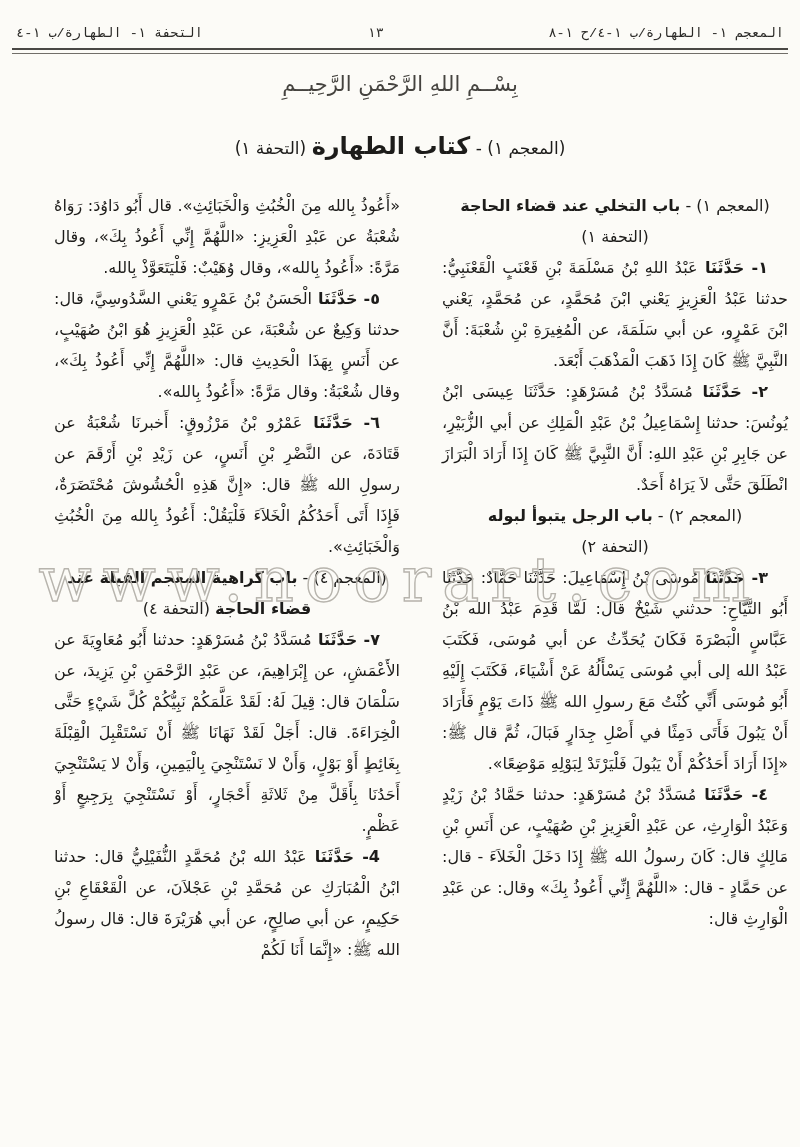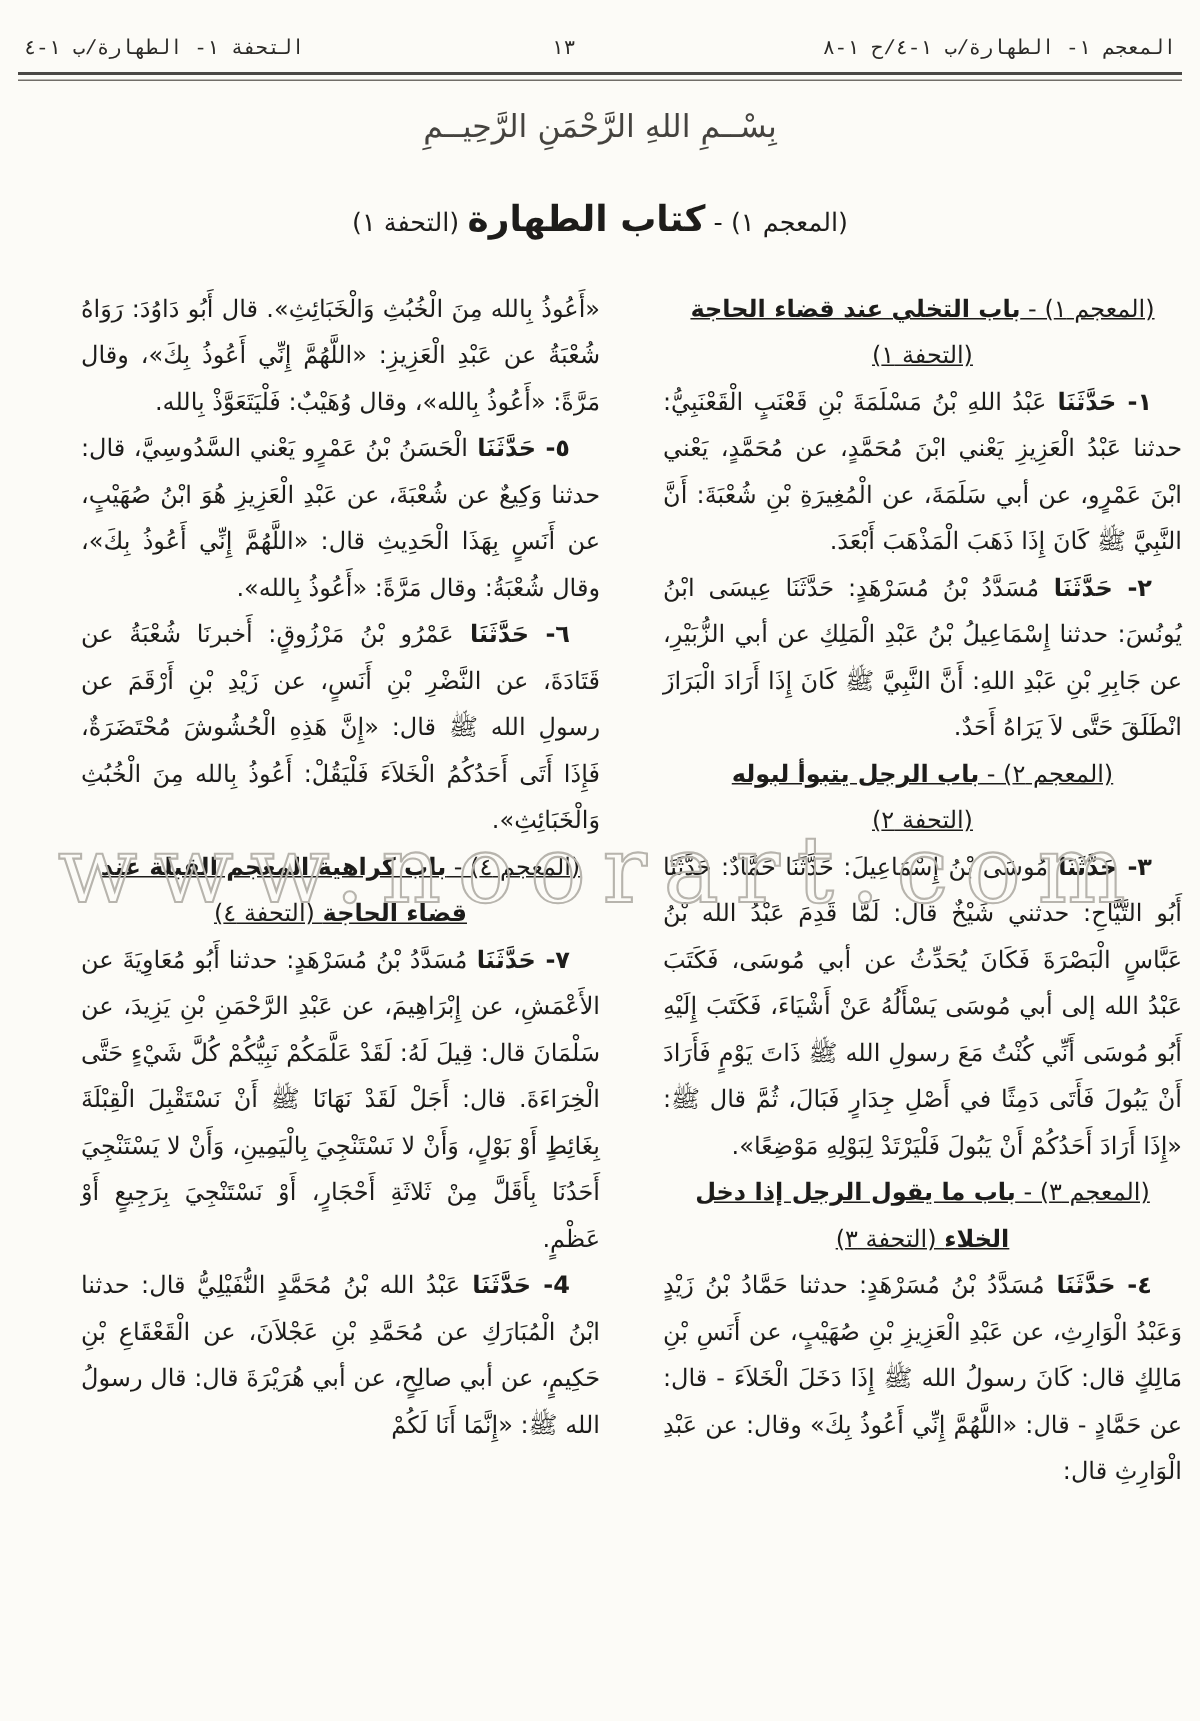--- a/index.html
+++ b/index.html
@@ -26,21 +26,21 @@
     letter-spacing:11px;white-space:nowrap;direction:ltr;
     color:transparent;-webkit-text-stroke:1.4px #b7b4ad;
     pointer-events:none;}
   
   .cols{position:relative;z-index:1;margin-top:30px;display:flex;
     justify-content:space-between;direction:rtl;}
   .col{width:374px;font-size:16px;line-height:31px;text-align:justify;margin-left:42px;}
   .col p{margin:0;}
   .hadith{text-indent:20px;}
   .cont{text-indent:0;}
-  .bab{text-align:center;font-weight:bold;text-indent:0;text-decoration:underline;}
+  .bab{text-align:center;font-weight:bold;text-indent:0;}
   .bab .meta{font-weight:normal;}
   .bab .own-line{display:block;font-weight:normal;}
   b.lead{font-weight:bold;}
 </style>
 </head>
 <body>
 
 <div class="page">
 
   <div class="running" dir="ltr">
@@ -59,21 +59,20 @@
 
   <div class="watermark">www.noorart.com</div>
 
   <div class="cols">
     <div class="col">
         <p class="bab"><span class="meta">(المعجم ١) - </span><b class="bab-title">باب التخلي عند قضاء الحاجة</b><span class="meta own-line">(التحفة ١)</span></p>
         <p class="hadith"><b class="lead">١- حَدَّثَنَا </b><span class="htext">عَبْدُ اللهِ بْنُ مَسْلَمَةَ بْنِ قَعْنَبٍ الْقَعْنَبِيُّ: حدثنا عَبْدُ الْعَزِيزِ يَعْني ابْنَ مُحَمَّدٍ، عن مُحَمَّدٍ، يَعْني ابْنَ عَمْرٍو، عن أبي سَلَمَةَ، عن الْمُغِيرَةِ بْنِ شُعْبَةَ: أَنَّ النَّبِيَّ ﷺ كَانَ إِذَا ذَهَبَ الْمَذْهَبَ أَبْعَدَ.</span></p>
         <p class="hadith"><b class="lead">٢- حَدَّثَنَا </b><span class="htext">مُسَدَّدُ بْنُ مُسَرْهَدٍ: حَدَّثَنَا عِيسَى ابْنُ يُونُسَ: حدثنا إِسْمَاعِيلُ بْنُ عَبْدِ الْمَلِكِ عن أبي الزُّبَيْرِ، عن جَابِرِ بْنِ عَبْدِ اللهِ: أَنَّ النَّبِيَّ ﷺ كَانَ إِذَا أَرَادَ الْبَرَازَ انْطَلَقَ حَتَّى لاَ يَرَاهُ أَحَدٌ.</span></p>
         <p class="bab"><span class="meta">(المعجم ٢) - </span><b class="bab-title">باب الرجل يتبوأ لبوله</b><span class="meta own-line">(التحفة ٢)</span></p>
         <p class="hadith"><b class="lead">٣- حَدَّثَنَا </b><span class="htext">مُوسَى بْنُ إِسْمَاعِيلَ: حَدَّثَنَا حَمَّادٌ: حَدَّثَنَا أَبُو التَّيَّاحِ: حدثني شَيْخٌ قال: لَمَّا قَدِمَ عَبْدُ الله بْنُ عَبَّاسٍ الْبَصْرَةَ فَكَانَ يُحَدِّثُ عن أبي مُوسَى، فَكَتَبَ عَبْدُ الله إلى أبي مُوسَى يَسْأَلُهُ عَنْ أَشْيَاءَ، فَكَتَبَ إِلَيْهِ أَبُو مُوسَى أَنِّي كُنْتُ مَعَ رسولِ الله ﷺ ذَاتَ يَوْمٍ فَأَرَادَ أَنْ يَبُولَ فَأَتَى دَمِثًا في أَصْلِ جِدَارٍ فَبَالَ، ثُمَّ قال ﷺ: «إِذَا أَرَادَ أَحَدُكُمْ أَنْ يَبُولَ فَلْيَرْتَدْ لِبَوْلِهِ مَوْضِعًا».</span></p>
-        <p class="bab"><span class="meta">(المعجم ٣) - </span><b class="bab-title">باب ما يقول الرجل إذا دخل الخلاء</b><span class="meta"> (التحفة ٣)</span></p>
         <p class="hadith"><b class="lead">٤- حَدَّثَنَا </b><span class="htext">مُسَدَّدُ بْنُ مُسَرْهَدٍ: حدثنا حَمَّادُ بْنُ زَيْدٍ وَعَبْدُ الْوَارِثِ، عن عَبْدِ الْعَزِيزِ بْنِ صُهَيْبٍ، عن أَنَسِ بْنِ مَالِكٍ قال: كَانَ رسولُ الله ﷺ إِذَا دَخَلَ الْخَلاَءَ - قال: عن حَمَّادٍ - قال: «اللَّهُمَّ إِنِّي أَعُوذُ بِكَ» وقال: عن عَبْدِ الْوَارِثِ قال:</span></p>
       </div>
     <div class="col">
         <p class="cont">«أَعُوذُ بِالله مِنَ الْخُبُثِ وَالْخَبَائِثِ». قال أَبُو دَاوُدَ: رَوَاهُ شُعْبَةُ عن عَبْدِ الْعَزِيزِ: «اللَّهُمَّ إِنِّي أَعُوذُ بِكَ»، وقال مَرَّةً: «أَعُوذُ بِالله»، وقال وُهَيْبٌ: فَلْيَتَعَوَّذْ بِالله.</p>
         <p class="hadith"><b class="lead">٥- حَدَّثَنَا </b><span class="htext">الْحَسَنُ بْنُ عَمْرٍو يَعْني السَّدُوسِيَّ، قال: حدثنا وَكِيعٌ عن شُعْبَةَ، عن عَبْدِ الْعَزِيزِ هُوَ ابْنُ صُهَيْبٍ، عن أَنَسٍ بِهَذَا الْحَدِيثِ قال: «اللَّهُمَّ إِنِّي أَعُوذُ بِكَ»، وقال شُعْبَةُ: وقال مَرَّةً: «أَعُوذُ بِالله».</span></p>
         <p class="hadith"><b class="lead">٦- حَدَّثَنَا </b><span class="htext">عَمْرُو بْنُ مَرْزُوقٍ: أَخبرنَا شُعْبَةُ عن قَتَادَةَ، عن النَّضْرِ بْنِ أَنَسٍ، عن زَيْدِ بْنِ أَرْقَمَ عن رسولِ الله ﷺ قال: «إِنَّ هَذِهِ الْحُشُوشَ مُحْتَضَرَةٌ، فَإِذَا أَتَى أَحَدُكُمُ الْخَلاَءَ فَلْيَقُلْ: أَعُوذُ بِالله مِنَ الْخُبُثِ وَالْخَبَائِثِ».</span></p>
         <p class="bab"><span class="meta">(المعجم ٤) - </span><b class="bab-title">باب كراهية المعجم القبلة عند قضاء الحاجة</b><span class="meta"> (التحفة ٤)</span></p>
         <p class="hadith"><b class="lead">٧- حَدَّثَنَا </b><span class="htext">مُسَدَّدُ بْنُ مُسَرْهَدٍ: حدثنا أَبُو مُعَاوِيَةَ عن الأَعْمَشِ، عن إِبْرَاهِيمَ، عن عَبْدِ الرَّحْمَنِ بْنِ يَزِيدَ، عن سَلْمَانَ قال: قِيلَ لَهُ: لَقَدْ عَلَّمَكُمْ نَبِيُّكُمْ كُلَّ شَيْءٍ حَتَّى الْخِرَاءَةَ. قال: أَجَلْ لَقَدْ نَهَانَا ﷺ أَنْ نَسْتَقْبِلَ الْقِبْلَةَ بِغَائِطٍ أَوْ بَوْلٍ، وَأَنْ لا نَسْتَنْجِيَ بِالْيَمِينِ، وَأَنْ لا يَسْتَنْجِيَ أَحَدُنَا بِأَقَلَّ مِنْ ثَلاثَةِ أَحْجَارٍ، أَوْ نَسْتَنْجِيَ بِرَجِيعٍ أَوْ عَظْمٍ.</span></p>
         <p class="hadith"><b class="lead">4- حَدَّثَنَا </b><span class="htext">عَبْدُ الله بْنُ مُحَمَّدٍ النُّفَيْلِيُّ قال: حدثنا ابْنُ الْمُبَارَكِ عن مُحَمَّدِ بْنِ عَجْلاَنَ، عن الْقَعْقَاعِ بْنِ حَكِيمٍ، عن أبي صالِحٍ، عن أبي هُرَيْرَةَ قال: قال رسولُ الله ﷺ: «إِنَّمَا أَنَا لَكُمْ</span></p>
       </div>

